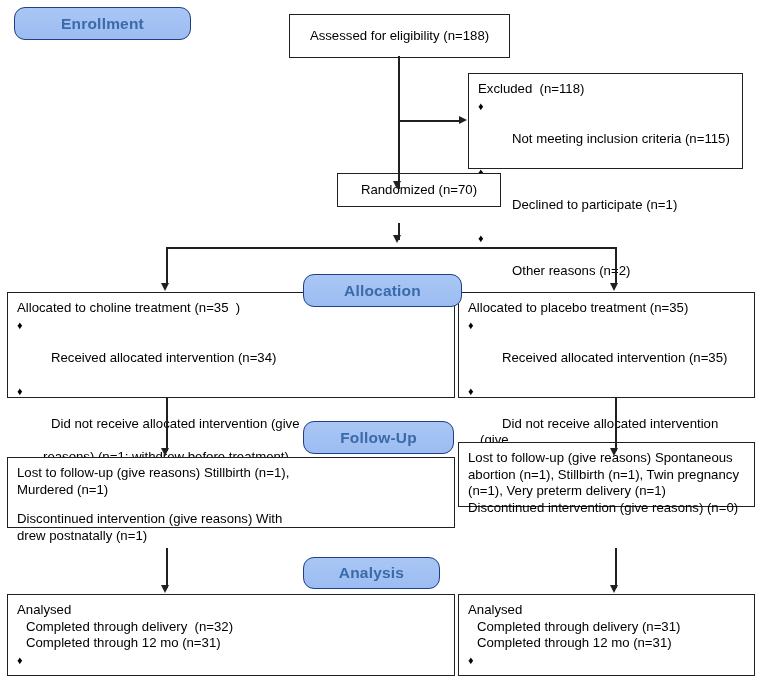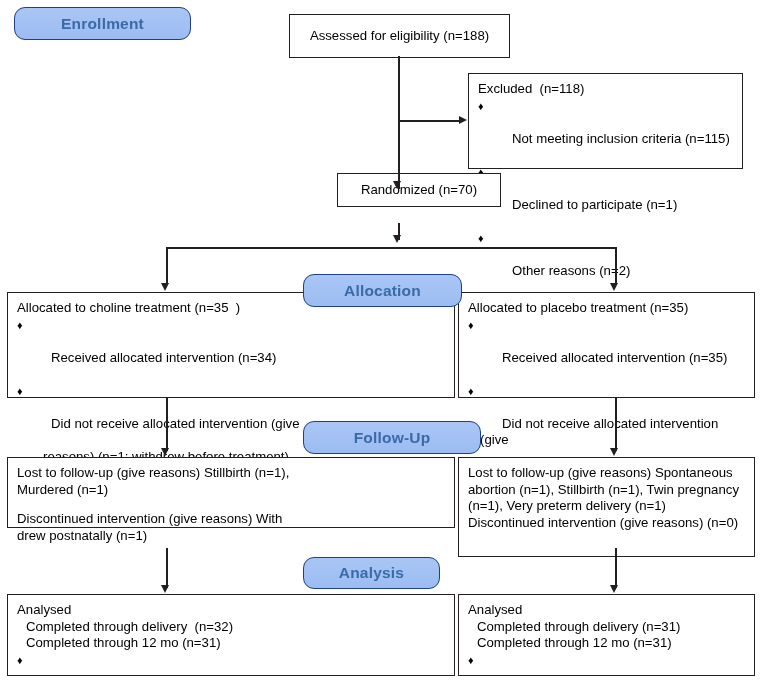--- a/index.html
+++ b/index.html
@@ -175,33 +175,33 @@
       <span>Did not receive allocated intervention (give</span>
     </div>
     <div class="indent">reasons) (n=0)</div>
   </div>
 
   <div class="vline" style="left:166px; top:398px; height:53px;"></div>
   <div class="vline" style="left:615px; top:398px; height:53px;"></div>
   <div class="arrow-down" style="left:161.4px; top:448px;"></div>
   <div class="arrow-down" style="left:610.4px; top:448px;"></div>
 
-  <div class="pill" style="left:303px; top:421px; width:178px; height:33px;">
+  <div class="pill" style="left:303px; top:421px; width:151px; height:33px;">
     <span>Follow-Up</span>
   </div>
 
   <div class="box" style="left:7px; top:457px; width:448px; height:71px;">
     <div class="tline">Lost to follow-up (give reasons) Stillbirth (n=1),</div>
     <div class="tline">Murdered (n=1)</div>
     <div class="gap"></div>
     <div class="tline">Discontinued intervention (give reasons) With</div>
     <div class="tline">drew postnatally (n=1)</div>
   </div>
 
-  <div class="box" style="left:458px; top:457px; width:297px; height:100px;">
+  <div class="box" style="left:458px; top:442px; width:297px; height:65px;">
     <div class="tline">Lost to follow-up (give reasons) Spontaneous</div>
     <div class="tline">abortion (n=1), Stillbirth (n=1), Twin pregnancy</div>
     <div class="tline">(n=1), Very preterm delivery (n=1)</div>
     <div class="tline">Discontinued intervention (give reasons) (n=0)</div>
   </div>
 
   <div class="vline" style="left:166px; top:548px; height:40px;"></div>
   <div class="vline" style="left:615px; top:548px; height:40px;"></div>
   <div class="arrow-down" style="left:161.4px; top:585px;"></div>
   <div class="arrow-down" style="left:610.4px; top:585px;"></div>

